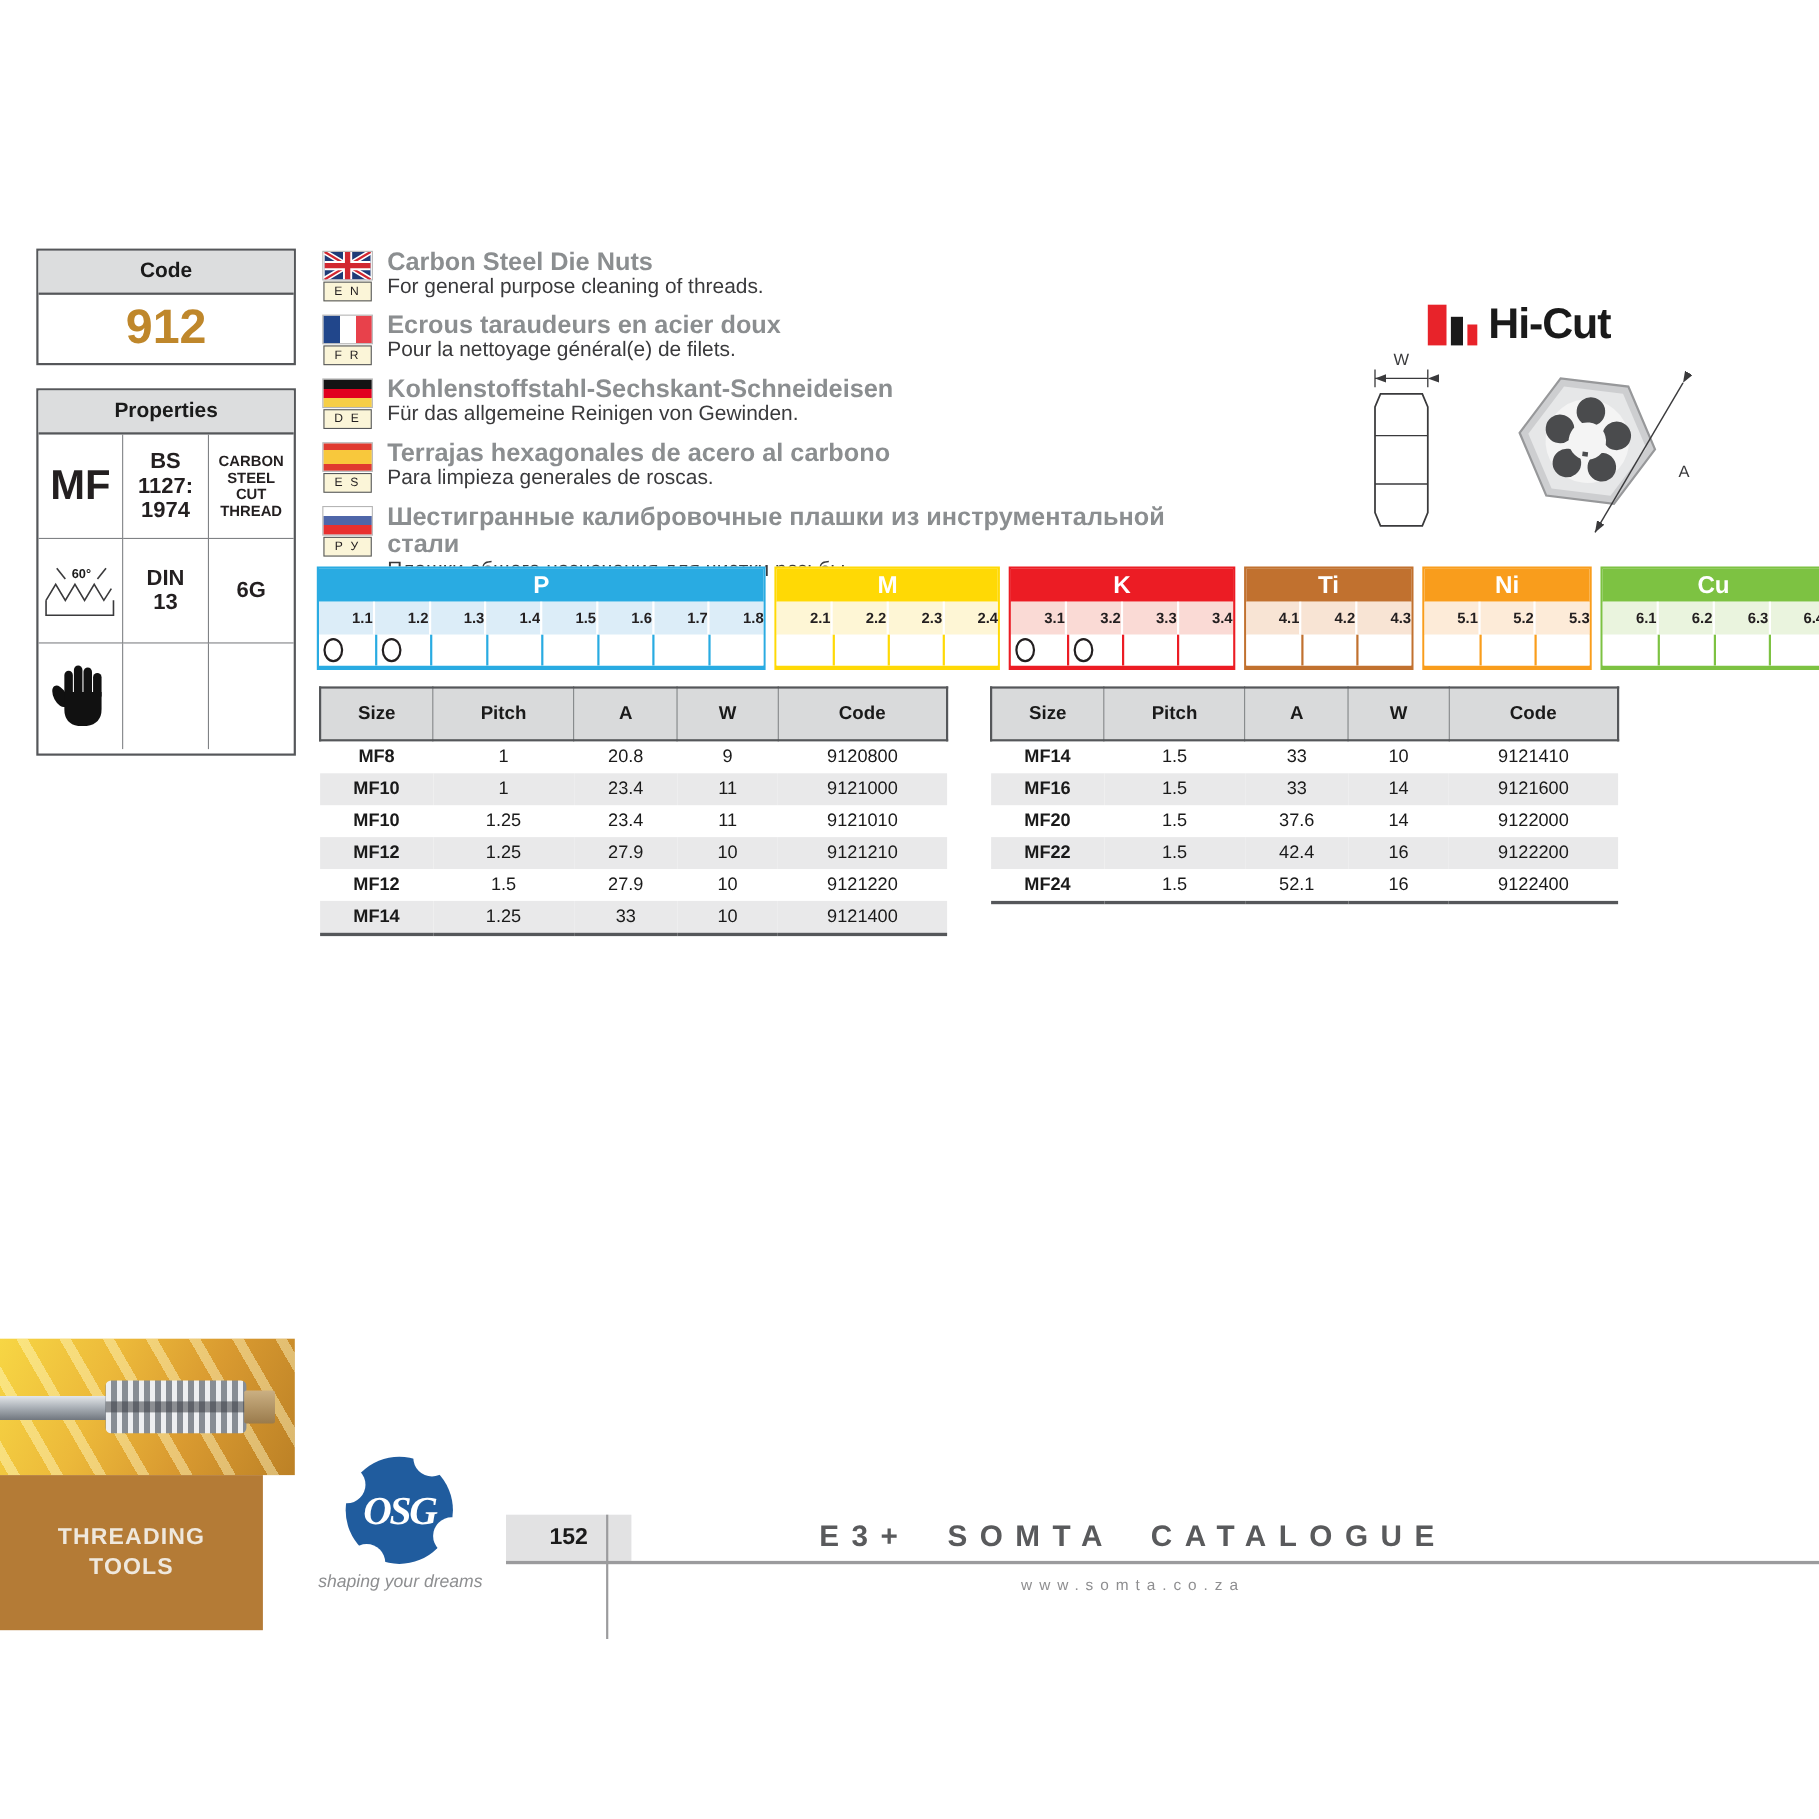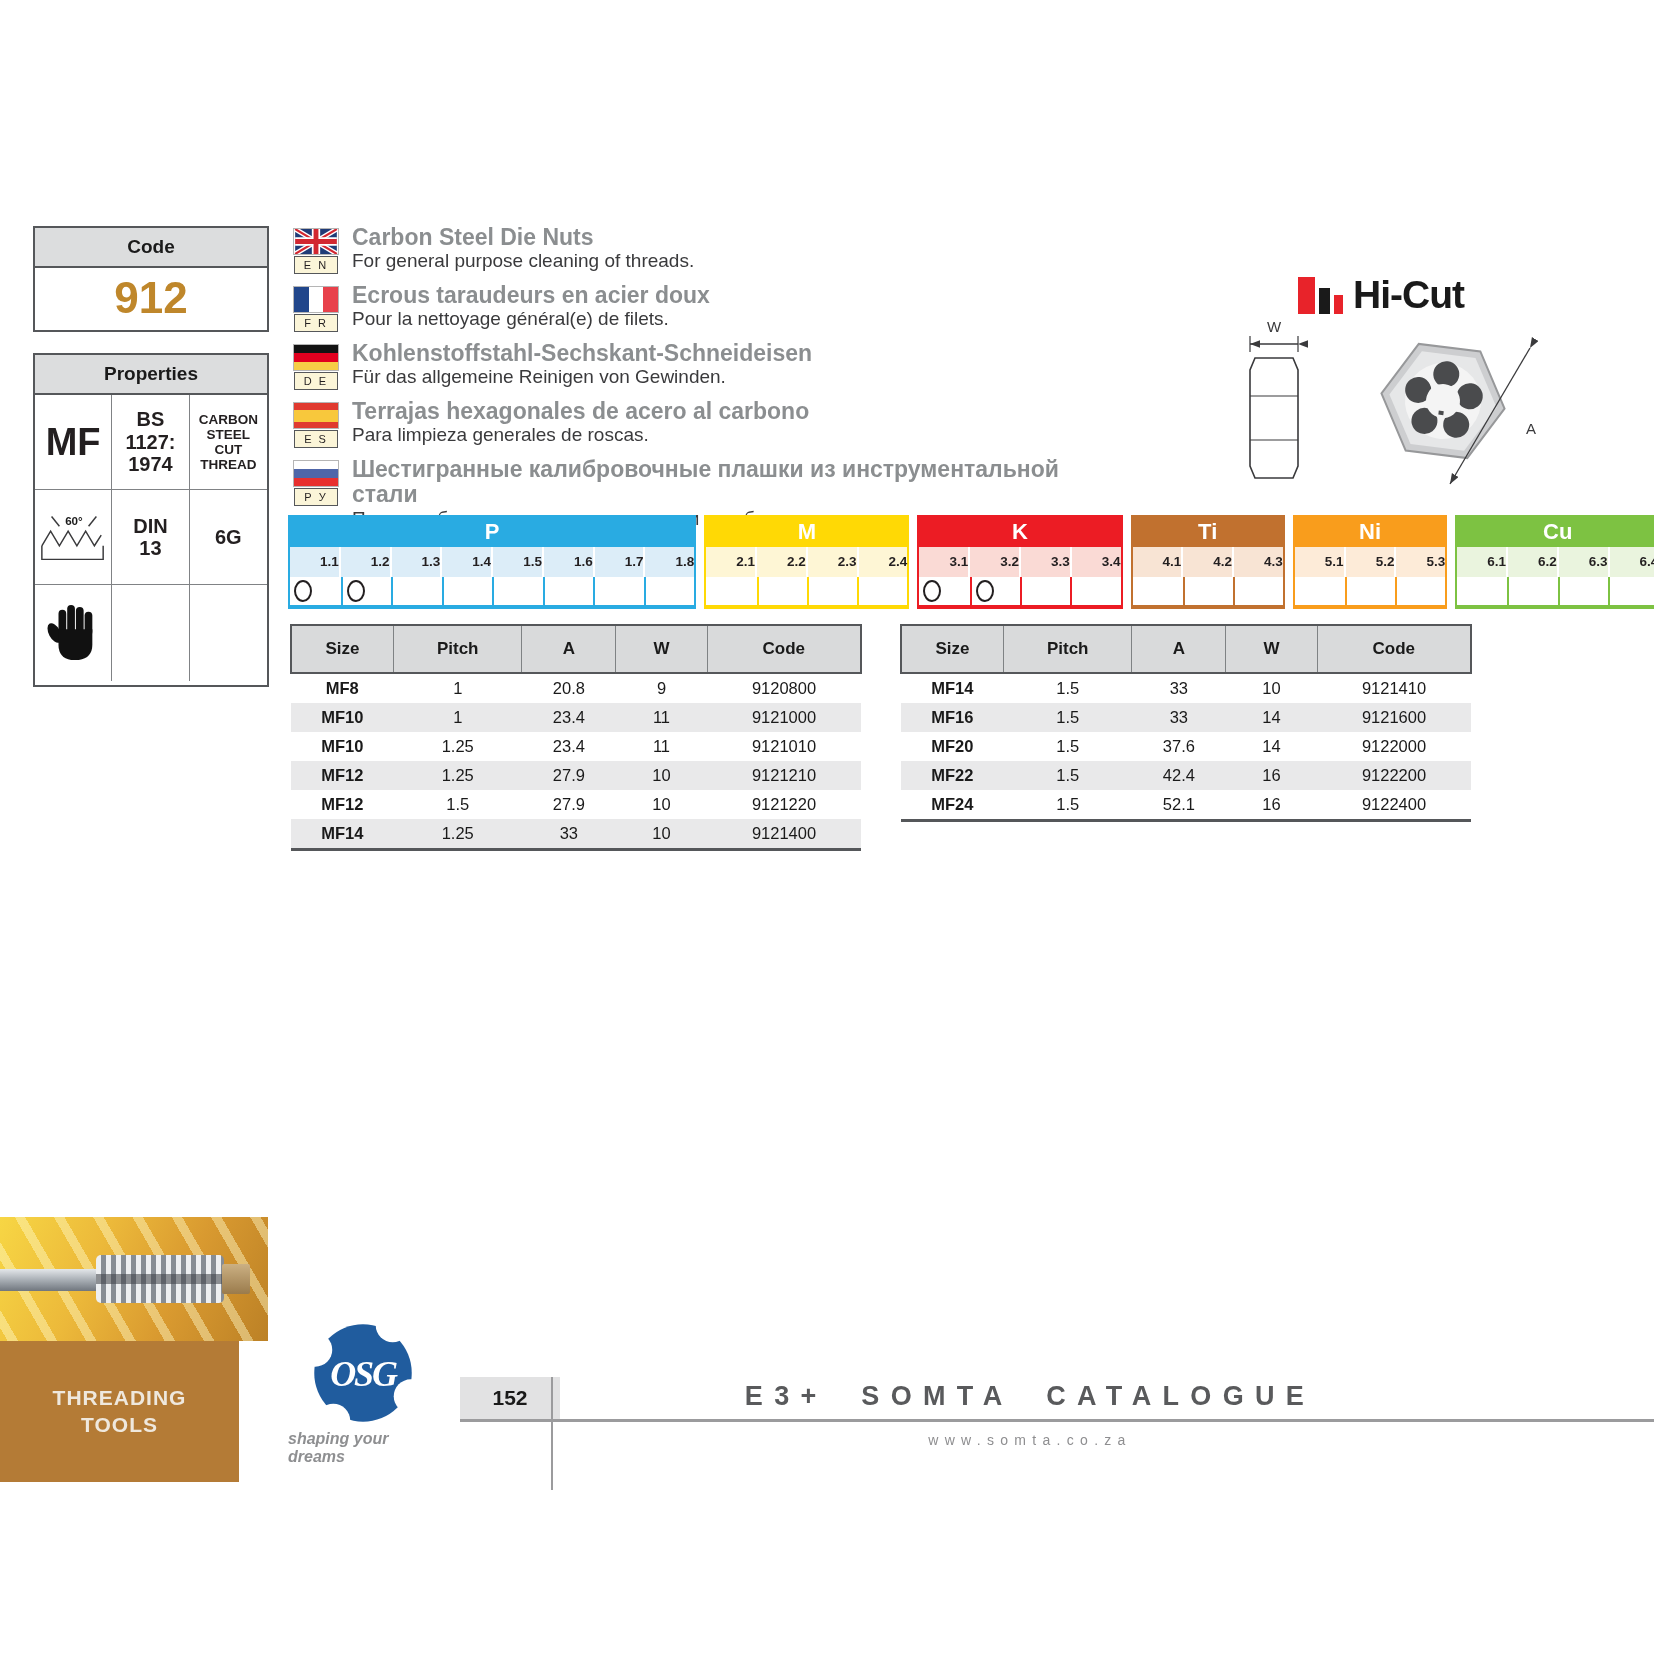--- a/index.html
+++ b/index.html
@@ -89,23 +89,23 @@
   .tap-thread{position:absolute;left:96px;top:38px;width:128px;height:48px;border-radius:5px;
          background:repeating-linear-gradient(90deg,#EDEFF1 0 5px,#878D94 5px 10px);}
   .tap-thread:after{content:"";position:absolute;left:0;top:19px;width:100%;height:10px;background:rgba(60,64,70,0.55);}
   .tap-square{position:absolute;left:222px;top:47px;width:28px;height:30px;border-radius:2px;
          background:linear-gradient(180deg,#CBB083,#9A7B4C);}
   .side-banner{position:absolute;left:0;top:1341px;width:239px;height:141px;background:#B47B36;
          display:flex;align-items:center;justify-content:center;}
   .side-banner-text{color:#EFE8DD;font-weight:bold;font-size:21px;letter-spacing:1px;text-align:center;
          white-space:pre-line;line-height:1.25;}
   .osg-logo{position:absolute;left:310px;top:1320px;width:106px;height:102px;}
-  .osg-slogan{position:absolute;left:288px;top:1430px;width:152px;
-         font-style:italic;font-weight:bold;font-size:16px;color:#8E8F91;}
-  .page-box{position:absolute;left:460px;top:1377px;width:100px;height:42px;background:#E2E2E3;
+  .osg-slogan{position:absolute;left:288px;top:1430px;width:152px;text-align:center;
+         font-style:italic;font-weight:normal;font-size:16px;color:#8E8F91;}
+  .page-box{position:absolute;left:460px;top:1377px;width:114px;height:42px;background:#E2E2E3;
          text-align:center;line-height:42px;font-weight:bold;font-size:21px;color:#1A1A1A;}
   .footer-hline{position:absolute;left:460px;top:1419px;width:1194px;height:3px;background:#9B9B9D;}
   .footer-vline{position:absolute;left:551px;top:1377px;width:2px;height:113px;background:#9B9B9D;}
   .catalogue-title{position:absolute;left:560px;top:1381px;width:940px;text-align:center;
          font-size:27px;font-weight:bold;color:#595A5C;letter-spacing:0.42em;word-spacing:0.55em;}
   .website{position:absolute;left:560px;top:1432px;width:940px;text-align:center;
          font-size:14px;color:#8E8E90;letter-spacing:0.45em;}
 </style>
 </head>
 <body>

